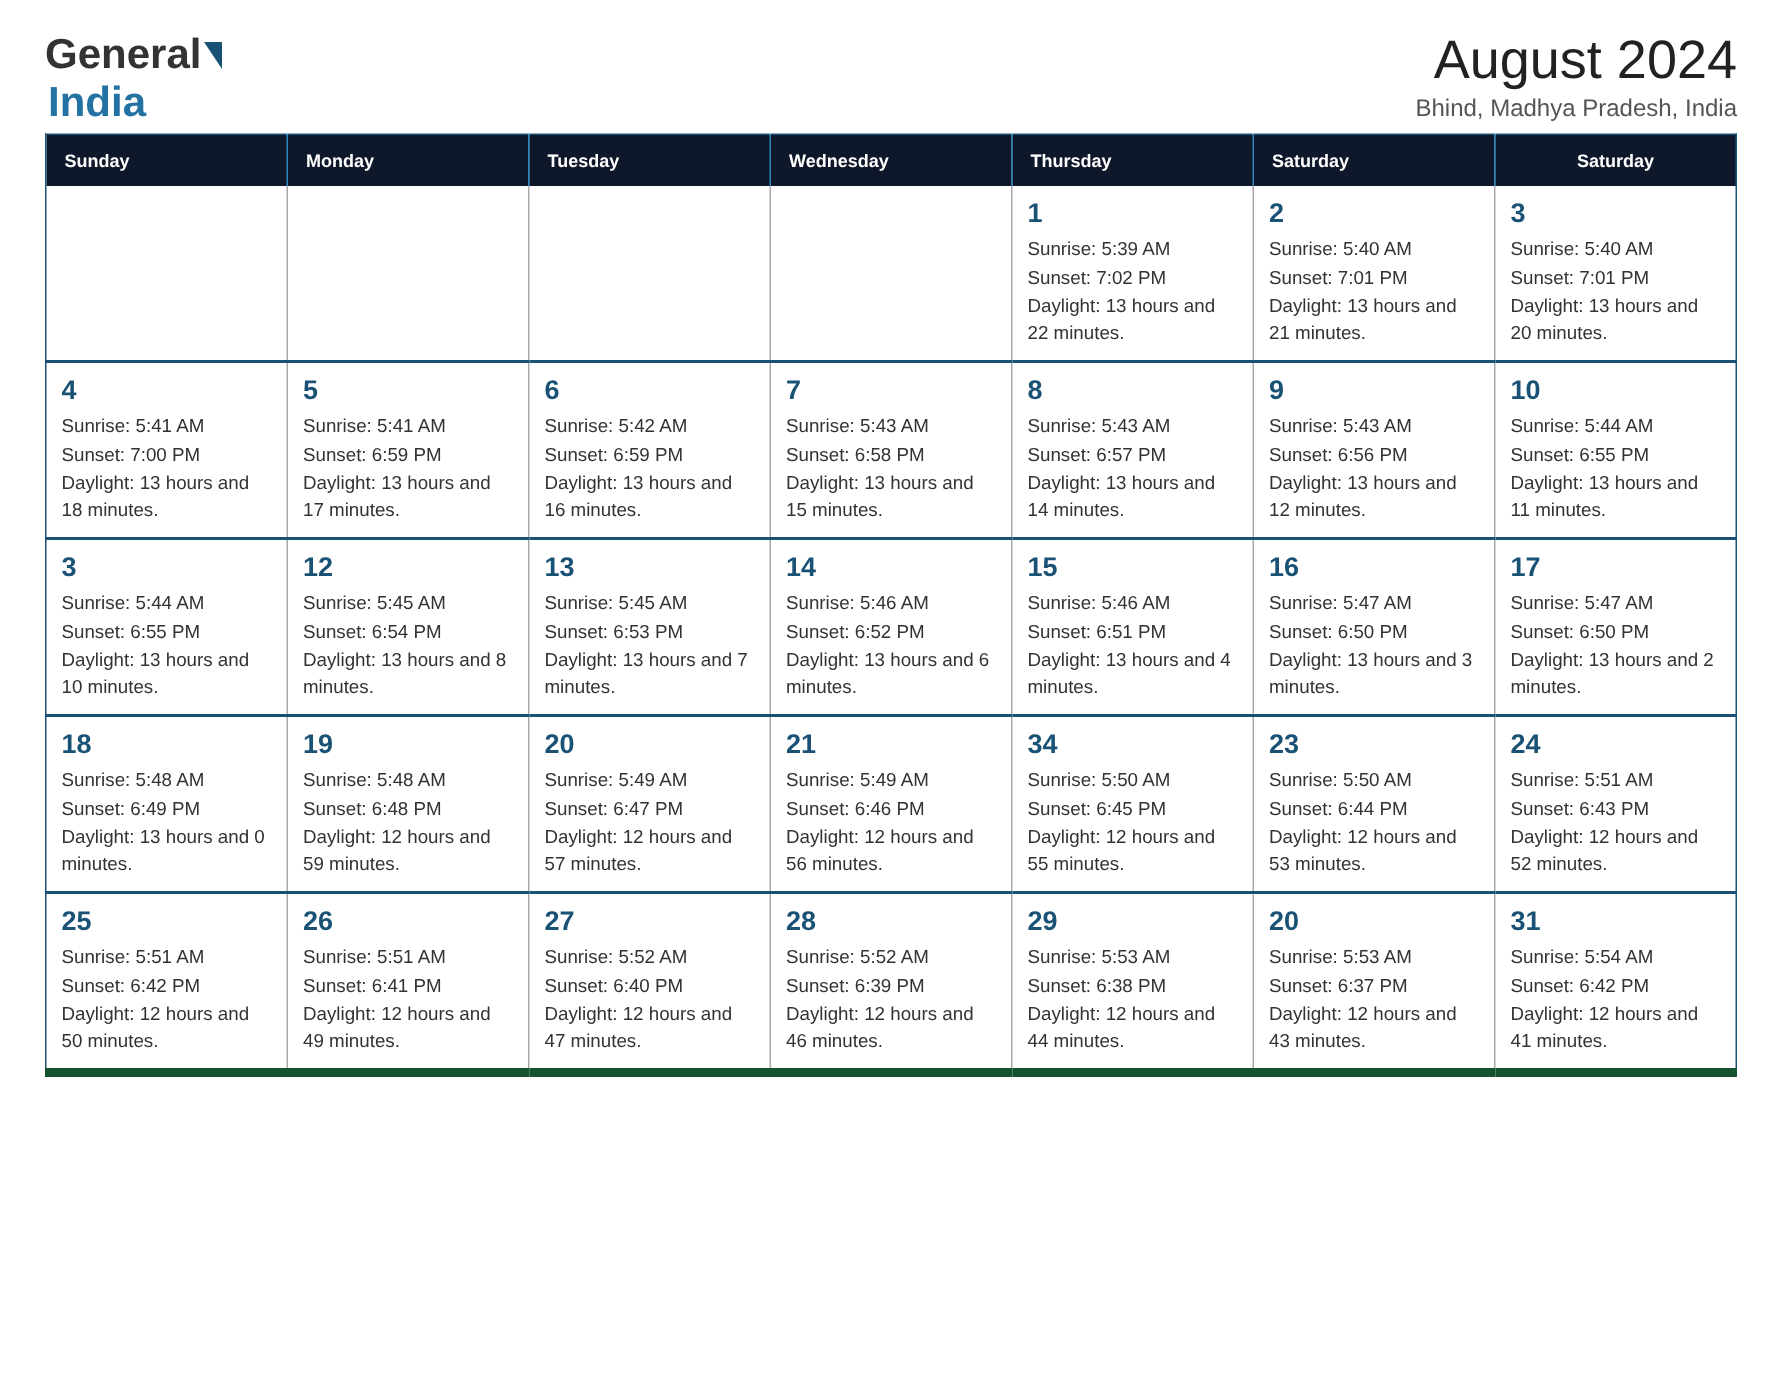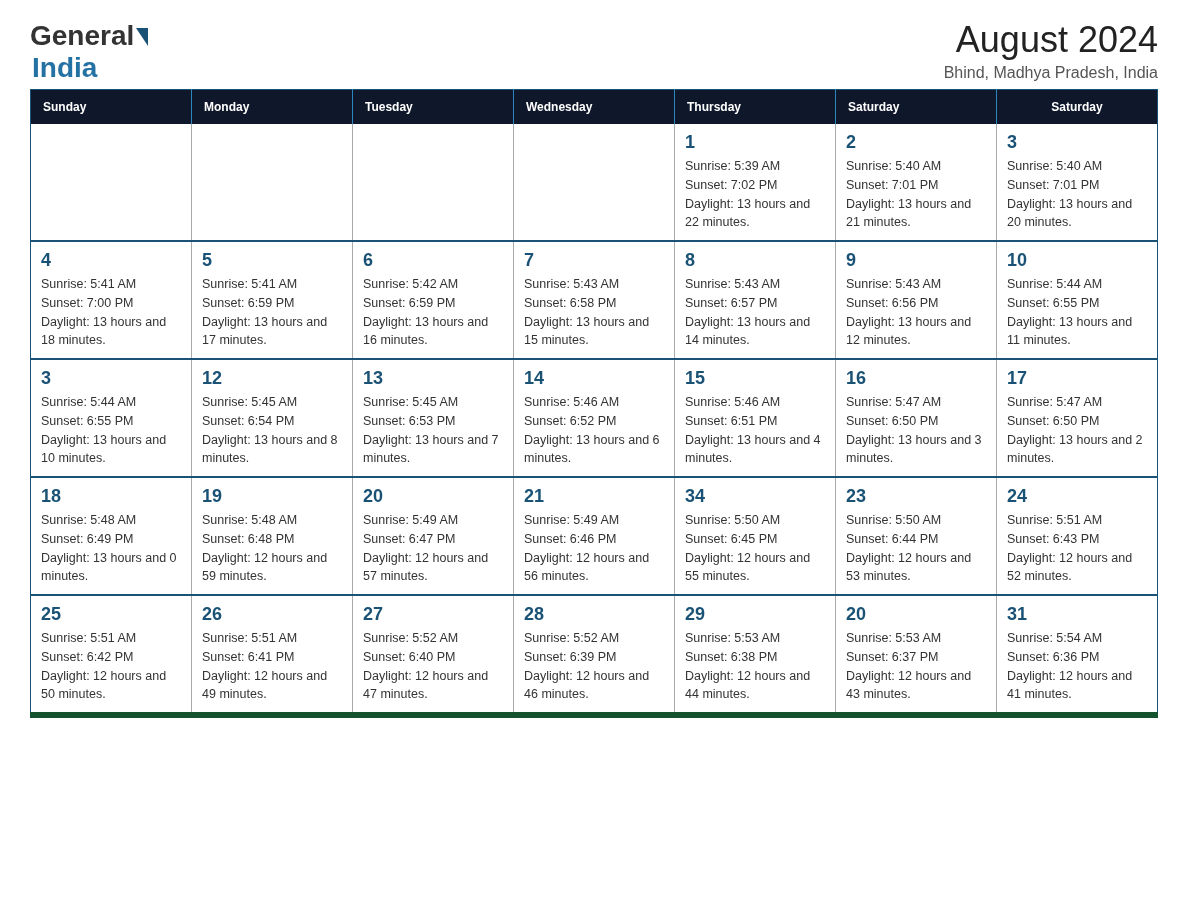--- a/index.html
+++ b/index.html
@@ -321,18 +321,18 @@
         </td>
         <td>
           <div class="day-number">20</div>
           <div class="day-info" style="white-space: pre-line;">Sunrise: 5:53 AM
 Sunset: 6:37 PM
 Daylight: 12 hours and 43 minutes.</div>
         </td>
         <td>
           <div class="day-number">31</div>
           <div class="day-info" style="white-space: pre-line;">Sunrise: 5:54 AM
-Sunset: 6:36 PM
+Sunset: 6:42 PM
 Daylight: 12 hours and 41 minutes.</div>
         </td>
       </tr>
     </tbody>
 </table>
 
 </body></html>

